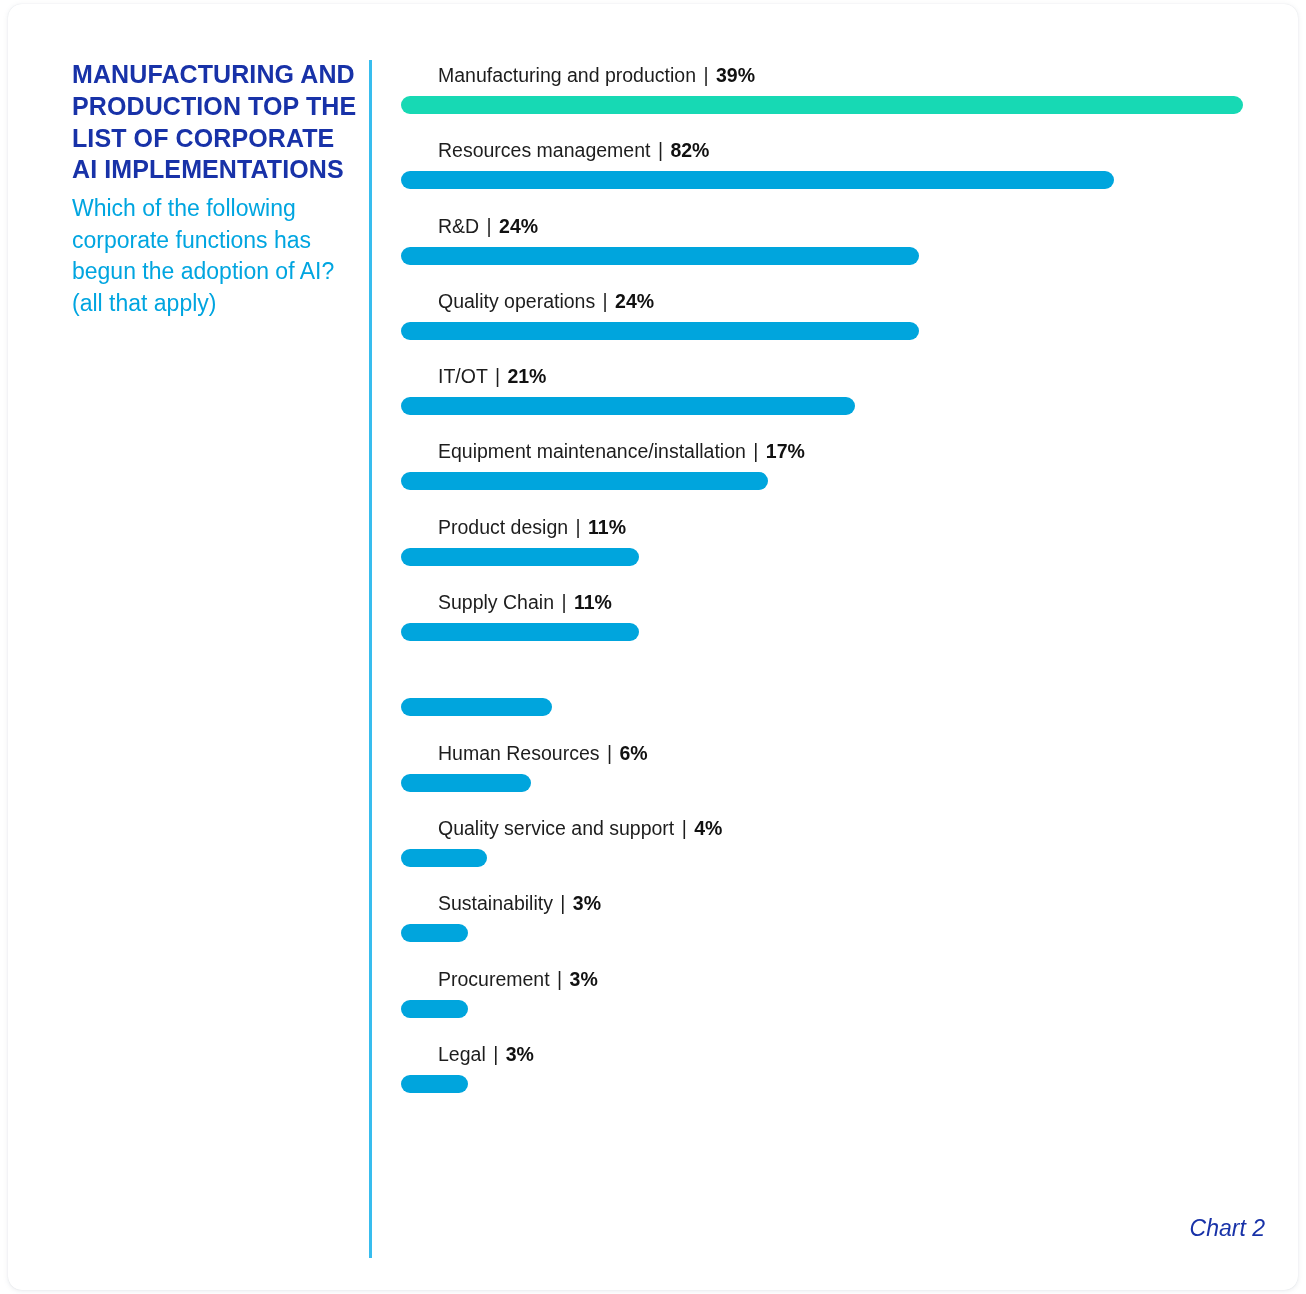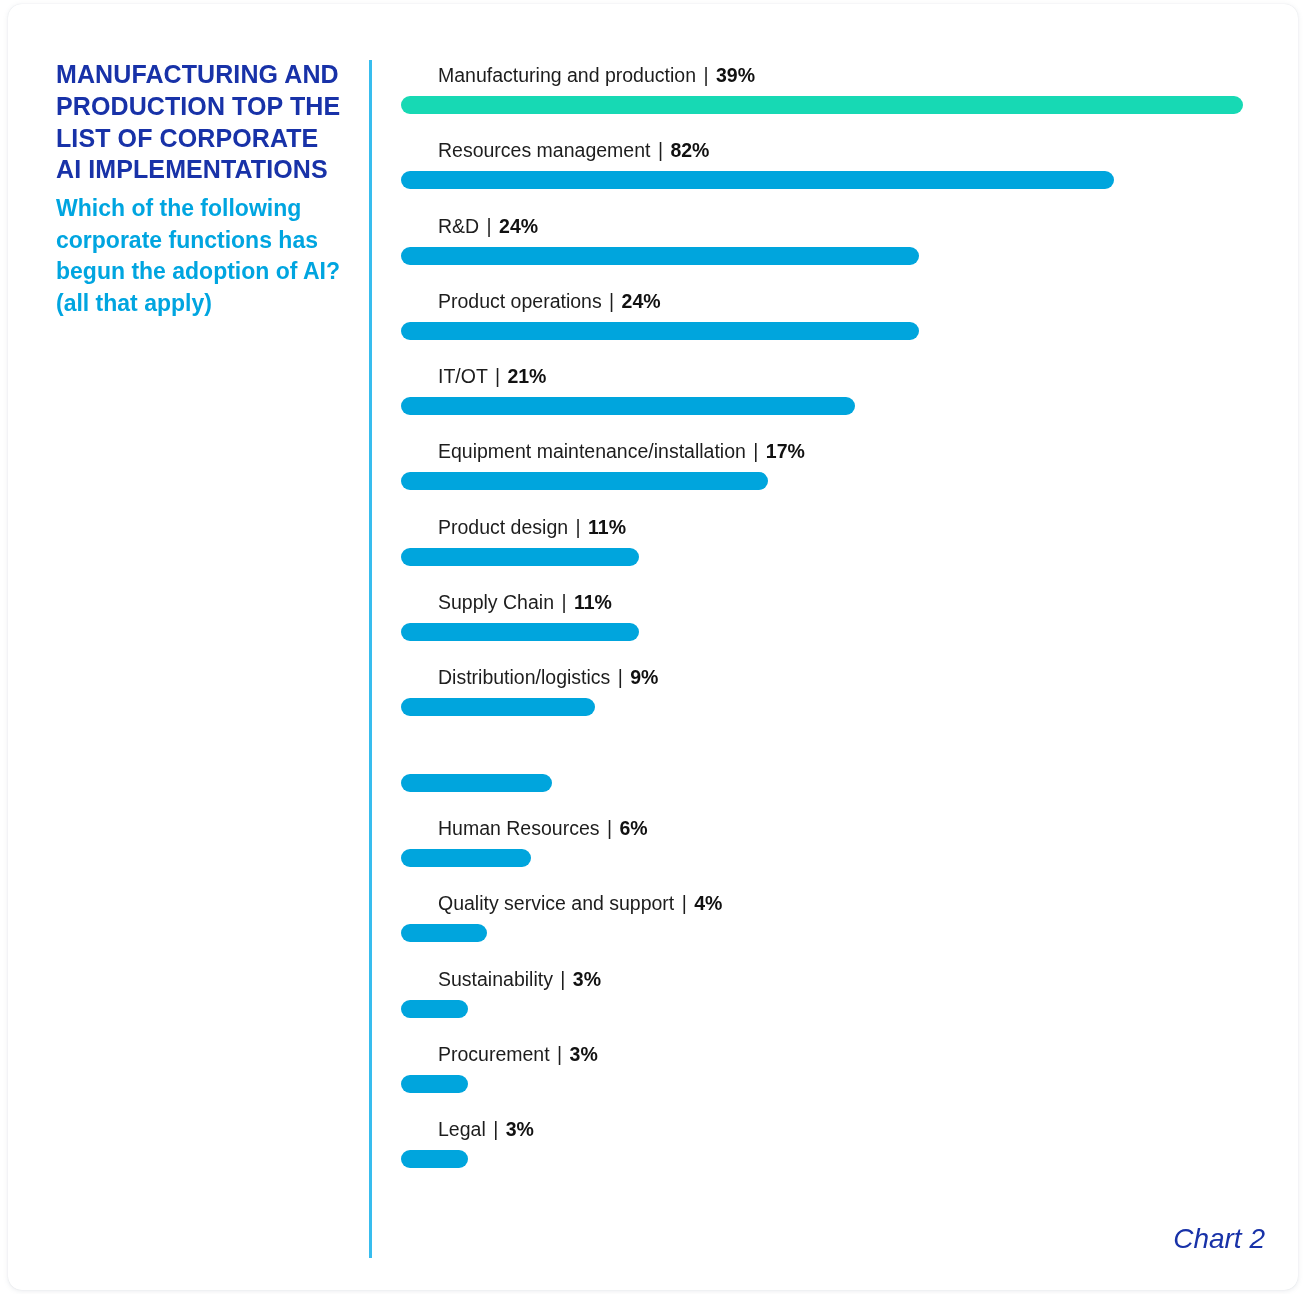--- a/index.html
+++ b/index.html
@@ -22,36 +22,36 @@
     height: 1286px;
     background: #ffffff;
     border-radius: 14px;
     box-shadow: 0 1px 5px rgba(120,130,150,0.16), 0 0 1px rgba(120,130,150,0.22);
     overflow: hidden;
   }
 
   
   .left-col {
     position: absolute;
-    left: 48px;
+    left: 64px;
     top: 55px;
     width: 290px;
   }
   .chart-title {
     color: #1832A8;
     font-size: 25px;
     font-weight: bold;
     line-height: 31.8px;
     letter-spacing: 0.1px;
     margin: 0;
   }
   .chart-subtitle {
     color: #00A5E0;
     font-size: 23px;
-    font-weight: bold;
+    font-weight: normal;
     line-height: 31.5px;
     margin: 7px 0 0 0;
   }
 
   
   .divider {
     position: absolute;
     left: 361px;
     top: 56px;
     width: 3px;
@@ -99,23 +99,23 @@
     background: #00A5DD;
   }
   .bar-fill.accent {
     background: #17D9B4;
   }
 
   
   .chart-caption {
     position: absolute;
     right: 33px;
-    bottom: 35px;
+    bottom: 48px;
     color: #1832A8;
-    font-size: 28px;
+    font-size: 23px;
     font-style: italic;
     font-weight: normal;
     margin-left: 44px;
   }
 </style>
 </head>
 <body>
 
 <div class="page-card">
 
@@ -139,21 +139,21 @@
           <div class="bar-fill" style="width: 712.8px;"></div>
         </div>
       </div>
       <div class="bar-row">
         <div class="bar-label"><span>R&amp;D</span> <span class="sep">|</span> <span class="pct">24%</span></div>
         <div class="bar-track">
           <div class="bar-fill" style="width: 518.4px;"></div>
         </div>
       </div>
       <div class="bar-row">
-        <div class="bar-label"><span>Product operations</span> <span class="sep">|</span> <span class="pct">24%</span></div>
+        <div class="bar-label"><span>Quality operations</span> <span class="sep">|</span> <span class="pct">24%</span></div>
         <div class="bar-track">
           <div class="bar-fill" style="width: 518.4px;"></div>
         </div>
       </div>
       <div class="bar-row">
         <div class="bar-label"><span>IT/OT</span> <span class="sep">|</span> <span class="pct">21%</span></div>
         <div class="bar-track">
           <div class="bar-fill" style="width: 453.6px;"></div>
         </div>
       </div>
@@ -169,26 +169,20 @@
           <div class="bar-fill" style="width: 237.6px;"></div>
         </div>
       </div>
       <div class="bar-row">
         <div class="bar-label"><span>Supply Chain</span> <span class="sep">|</span> <span class="pct">11%</span></div>
         <div class="bar-track">
           <div class="bar-fill" style="width: 237.6px;"></div>
         </div>
       </div>
       <div class="bar-row">
-        <div class="bar-label"><span>Distribution/logistics</span> <span class="sep">|</span> <span class="pct">9%</span></div>
-        <div class="bar-track">
-          <div class="bar-fill" style="width: 194.4px;"></div>
-        </div>
-      </div>
-      <div class="bar-row">
         <div class="bar-track">
           <div class="bar-fill" style="width: 151.2px;"></div>
         </div>
       </div>
       <div class="bar-row">
         <div class="bar-label"><span>Human Resources</span> <span class="sep">|</span> <span class="pct">6%</span></div>
         <div class="bar-track">
           <div class="bar-fill" style="width: 129.6px;"></div>
         </div>
       </div>

